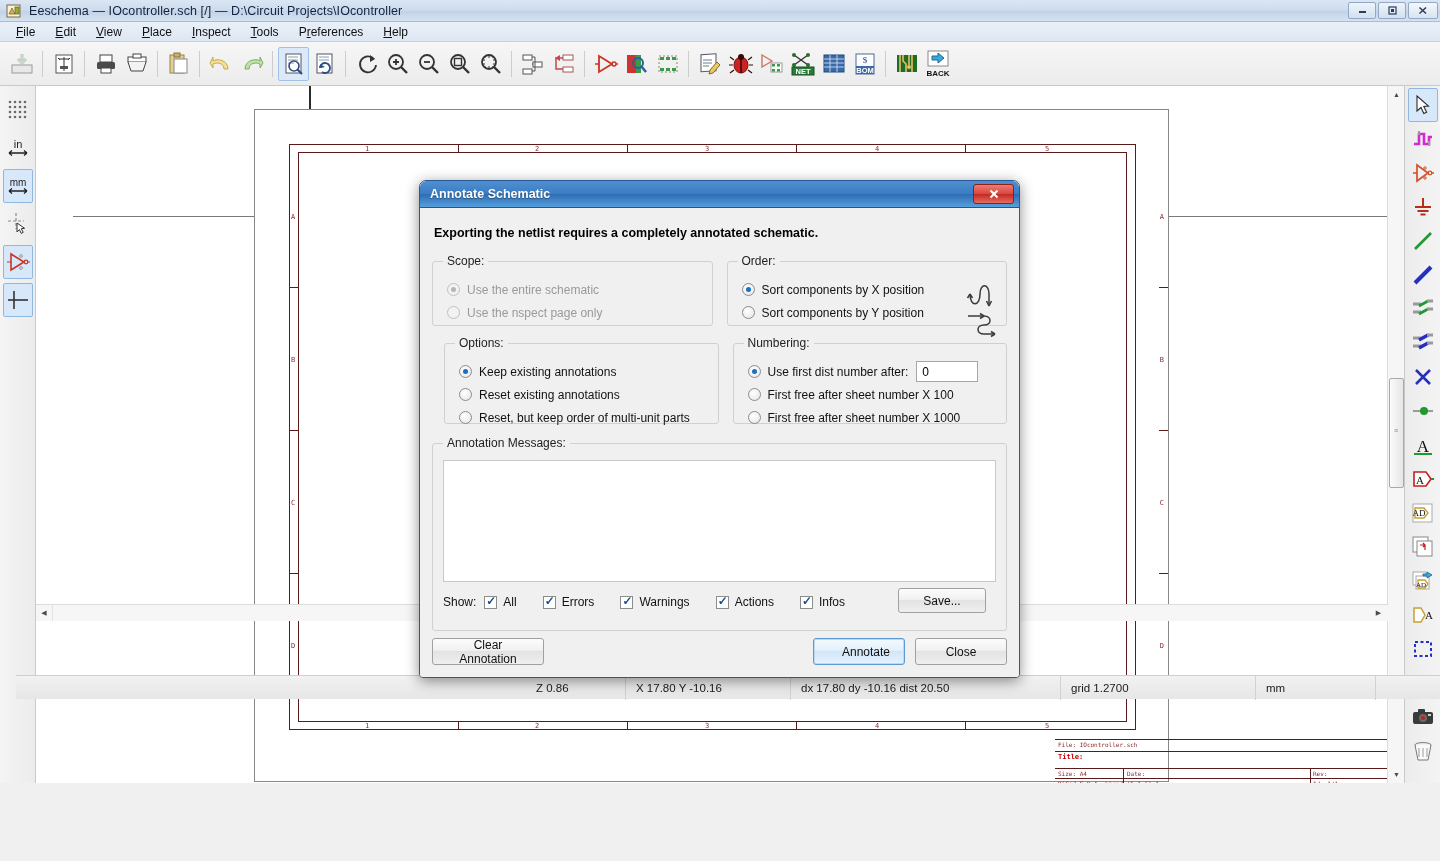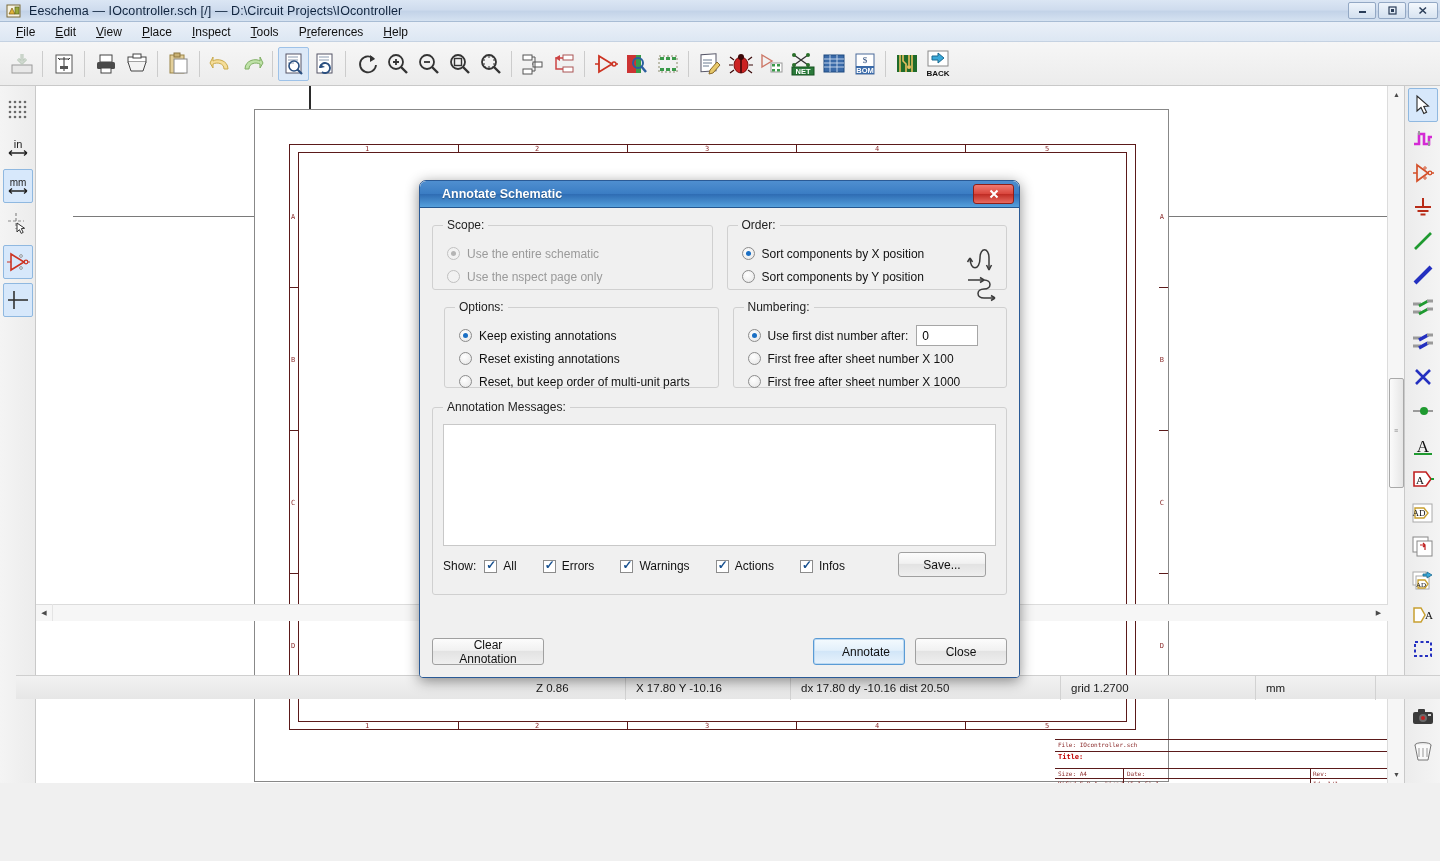--- a/index.html
+++ b/index.html
@@ -117,21 +117,21 @@
     box-shadow:0 3px 14px rgba(0,0,0,.45);
     overflow:hidden;
   }
   .dlg-tb {
     position:relative; height:27px;
     background:linear-gradient(to bottom,#4f8fd0 0%,#3b7dc4 48%,#2f6db4 52%,#55a0dc 100%);
     border-bottom:1px solid #24578f;
     display:flex; align-items:center;
     border-radius:6px 6px 0 0;
   }
-  .dlg-title { color:#fff; font-size:12.5px; font-weight:bold; margin-left:22px; text-shadow:0 1px 1px rgba(0,0,0,.35); }
+  .dlg-title { color:#fff; font-size:12.5px; font-weight:bold; margin-left:10px; text-shadow:0 1px 1px rgba(0,0,0,.35); }
   .dlg-close {
     position:absolute; right:5px; top:3px; width:41px; height:20px;
     background:linear-gradient(to bottom,#f07a72 0%,#d9453c 50%,#bf2b23 51%,#e86a60 100%);
     border:1px solid #8e1f19; border-radius:3px;
     display:flex; align-items:center; justify-content:center;
     color:#fff; font-size:12px; font-weight:bold; text-shadow:0 1px 1px rgba(0,0,0,.4);
   }
   .dlg-body { position:relative; padding:10px 12px 0 12px; height:471px; background:#f0f0f0; }
   .dlg-heading { font-size:12.5px; font-weight:bold; color:#000; margin:8px 0 14px 2px; }
 
@@ -750,20 +750,21 @@
     <div class="dlg-tb">
       <span class="dlg-title">Annotate Schematic</span>
       <div class="dlg-close">
         <svg width="14" height="12" viewBox="0 0 14 12">
             <path d="M3.5 2.5 L10.5 9.5 M10.5 2.5 L3.5 9.5" stroke="#fff" stroke-width="2" fill="none"></path>
           </svg>
       </div>
     </div>
 
     <div class="dlg-body">
+      <div class="dlg-heading">Exporting the netlist requires a completely annotated schematic.</div>
 
       <div class="row2">
         <fieldset class="col" style="height:72px;">
           <legend>Scope:</legend>
           <div class="radio-row">
             <span class="radio dis on"></span>
             <span class="radio-label dis">Use the entire schematic</span>
           </div>
           <div class="radio-row">
             <span class="radio dis"></span>

